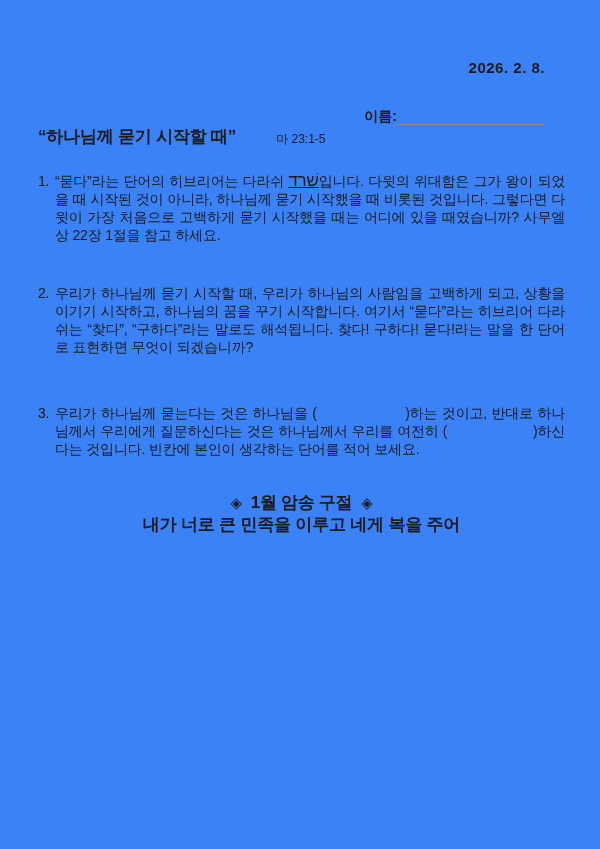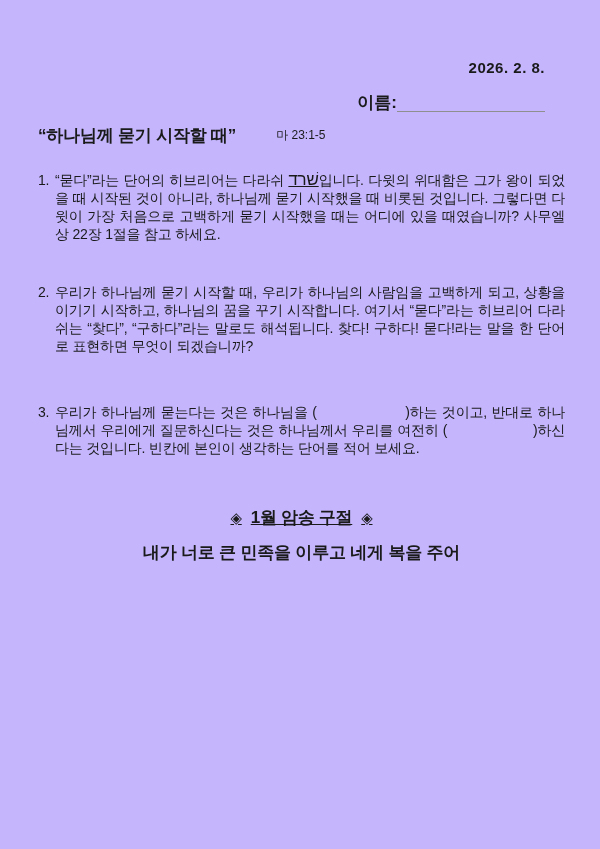--- a/index.html
+++ b/index.html
@@ -2,55 +2,55 @@
 <html><head>
 <meta charset="utf-8">
 <style>
   html, body { margin: 0; padding: 0; background: #ffffff; }
   .page {
     position: relative;
     width: 600px;
     height: 849px;
     box-sizing: border-box;
     padding: 58px 35px 0 38px;
-    background: #c4b5fd;
+    background: #3b82f6;
     color: #1a1a1a;
     font-family: "Liberation Sans", "DejaVu Sans", sans-serif;
     overflow: hidden;
   }
   .date-line {
     text-align: right;
     padding-right: 20px;
     font-size: 15px;
     font-weight: 600;
     line-height: 20px;
     letter-spacing: 0.5px;
   }
   .name-row {
     margin-top: 16px;
     display: flex;
     justify-content: flex-end;
     align-items: flex-end;
     padding-right: 20px;
   }
   .name-label {
-    font-size: 17px;
+    font-size: 14px;
     font-weight: 600;
     line-height: 18px;
+    margin-top: 13px;
   }
   .name-line {
     display: inline-block;
     width: 148px;
     height: 15px;
     border-bottom: 1.5px solid #8f8f8f;
   }
   .title-row {
-    margin-top: 12px;
     display: flex;
-    align-items: center;
+    align-items: flex-end;
   }
   .lesson-title {
     font-size: 17px;
     font-weight: 700;
     letter-spacing: -0.2px;
   }
   .scripture-ref {
     font-size: 12px;
     font-weight: 500;
     margin-left: 40px;
@@ -71,33 +71,31 @@
     text-align: justify;
     text-align-last: left;
   }
   .hebrew {
     direction: ltr;
     unicode-bidi: bidi-override;
     font-size: 17px;
     text-decoration: underline;
   }
   .memory-heading {
-    margin-top: 50px;
+    margin-top: 34px;
     text-align: center;
     font-size: 17px;
     font-weight: 700;
     line-height: 22px;
     letter-spacing: -0.3px;
-    text-decoration: underline;
   }
   .diamond { font-size: 15px; font-weight: 400; }
   .diamond.left { margin-right: 9px; }
   .diamond.right { margin-left: 9px; }
   .verse {
-    margin-top: 13px;
     text-align: center;
     font-size: 17px;
     font-weight: 700;
     line-height: 22px;
     letter-spacing: -0.2px;
   }
 </style>
 </head>
 <body>
 

